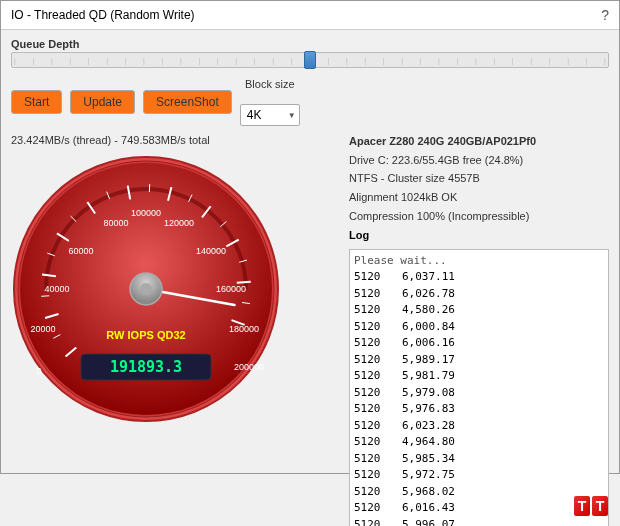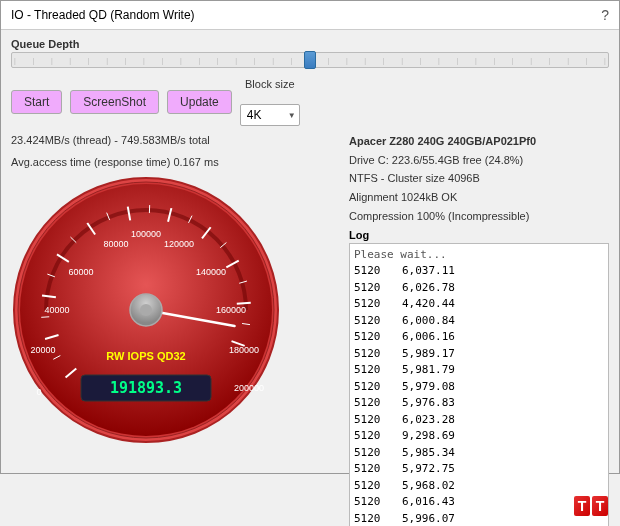--- a/index.html
+++ b/index.html
@@ -80,21 +80,21 @@
       cursor: pointer;
       transform: translateX(-50%);
     }
     .controls-row {
       display: flex;
       align-items: center;
       gap: 8px;
       margin-top: 4px;
     }
     .btn {
-      background: #f0abfc;
+      background: #f97316;
       border: 1px solid #aaa;
       border-radius: 3px;
       padding: 4px 12px;
       font-size: 12px;
       cursor: pointer;
       color: #333;
     }
     .block-size-group {
       display: flex;
       align-items: center;
@@ -161,21 +161,21 @@
       gap: 4px;
     }
     .log-section {
       display: flex;
       flex-direction: column;
       flex: 1;
     }
     .log-label {
       font-size: 11px;
       font-weight: bold;
-      margin-bottom: 2px;
+      margin-bottom: 8px;
     }
     .log-box {
       border: 1px solid #bbb;
       background: #fff;
       flex: 1;
       overflow-y: scroll;
       font-size: 11px;
       font-family: monospace;
       padding: 4px;
       height: 300px;
@@ -262,22 +262,22 @@
             <span style="font-size:7px;color:#bbb;">|</span>
             <span style="font-size:7px;color:#bbb;">|</span>
             <span style="font-size:7px;color:#bbb;">|</span>
         </div>
         <div class="slider-thumb"></div>
       </div>
     </div>
 
     <div class="controls-row">
       <button class="btn">Start</button>
+      <button class="btn">Update</button>
       <button class="btn">ScreenShot</button>
-      <button class="btn">Update</button>
       <div class="block-size-group">
         <span class="block-size-label">Block size</span>
         <div class="select-wrapper">
           <select class="select-box">
             <option>4K</option>
             <option>512B</option>
             <option>1K</option>
             <option>2K</option>
             <option>8K</option>
             <option>16K</option>
@@ -285,21 +285,20 @@
             <option>64K</option>
           </select>
         </div>
       </div>
     </div>
 
     <div class="main-area">
 
       <div class="left-panel">
         <div class="stats-text">23.424MB/s (thread) - 749.583MB/s total</div>
-        <div class="stats-text">Avg.access time (response time) 0.167 ms</div>
 
         <div class="gauge-container">
           <svg class="gauge-svg" viewBox="0 0 270 270">
 
             <circle cx="135" cy="135" r="132" fill="#d44" stroke="#a22" stroke-width="2"></circle>
             <circle cx="135" cy="135" r="128" fill="#c33" stroke="#922" stroke-width="1"></circle>
 
             <defs>
               <radialGradient id="gaugeGrad" cx="50%" cy="40%" r="60%">
                 <stop offset="0%" stop-color="#e55555"></stop>
@@ -377,41 +376,41 @@
             <rect x="70" y="200" width="130" height="26" rx="4" fill="#1a1a3a" stroke="#333"></rect>
             <text x="135" y="218" font-size="15" fill="#00ff88" text-anchor="middle" font-family="monospace" font-weight="bold">191893.3</text>
           </svg>
         </div>
       </div>
 
       <div class="right-panel">
         <div style="font-size:11px;color:#333;line-height:1.7;">
           <div style="font-weight:bold;font-size:11px;">Apacer Z280 240G 240GB/AP021Pf0</div>
           <div>Drive C: 223.6/55.4GB free (24.8%)</div>
-          <div>NTFS - Cluster size 4096B</div>
+          <div>NTFS - Cluster size 4557B</div>
           <div>Alignment 1024kB OK</div>
           <div>Compression 100% (Incompressible)</div>
         </div>
 
         <div class="log-section">
           <div class="log-label">Log</div>
           <div class="log-box">
             <div style="color:#555;margin-bottom:2px;">Please wait...</div>
             <div id="log-entries">
                 <div class="log-row">
                   <span class="log-col1">5120</span>
                   <span class="log-col2">6,037.11</span>
                 </div>
                 <div class="log-row">
                   <span class="log-col1">5120</span>
                   <span class="log-col2">6,026.78</span>
                 </div>
                 <div class="log-row">
                   <span class="log-col1">5120</span>
-                  <span class="log-col2">4,420.44</span>
+                  <span class="log-col2">4,580.26</span>
                 </div>
                 <div class="log-row">
                   <span class="log-col1">5120</span>
                   <span class="log-col2">6,000.84</span>
                 </div>
                 <div class="log-row">
                   <span class="log-col1">5120</span>
                   <span class="log-col2">6,006.16</span>
                 </div>
                 <div class="log-row">
@@ -429,21 +428,21 @@
                 <div class="log-row">
                   <span class="log-col1">5120</span>
                   <span class="log-col2">5,976.83</span>
                 </div>
                 <div class="log-row">
                   <span class="log-col1">5120</span>
                   <span class="log-col2">6,023.28</span>
                 </div>
                 <div class="log-row">
                   <span class="log-col1">5120</span>
-                  <span class="log-col2">9,298.69</span>
+                  <span class="log-col2">4,964.80</span>
                 </div>
                 <div class="log-row">
                   <span class="log-col1">5120</span>
                   <span class="log-col2">5,985.34</span>
                 </div>
                 <div class="log-row">
                   <span class="log-col1">5120</span>
                   <span class="log-col2">5,972.75</span>
                 </div>
                 <div class="log-row">

